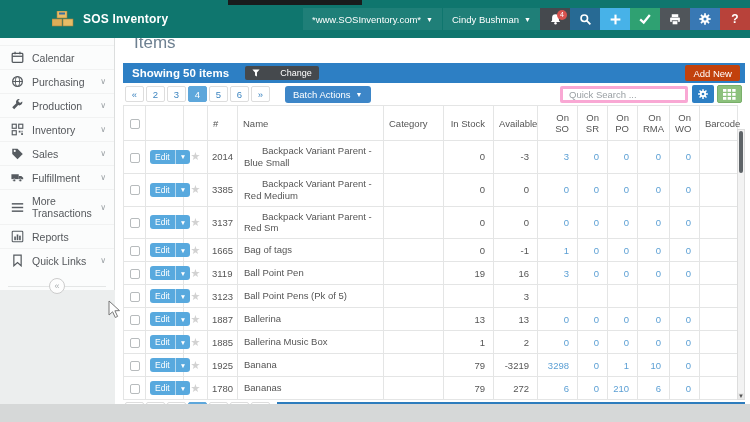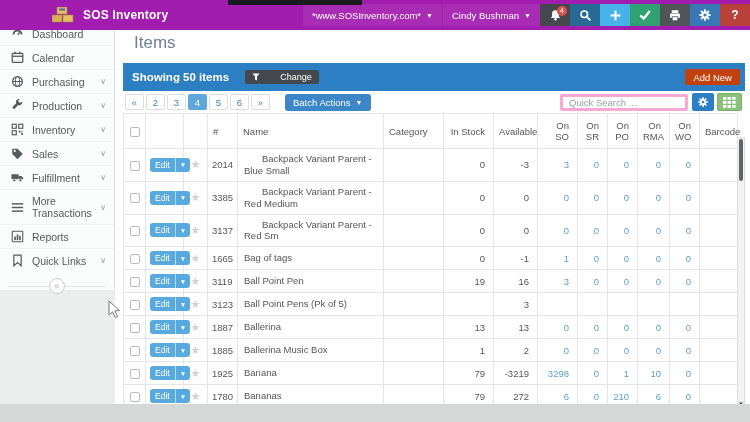--- a/index.html
+++ b/index.html
@@ -1,21 +1,21 @@
 <!DOCTYPE html>
 <html><head>
 <meta charset="utf-8">
 <style>
   * { margin:0; padding:0; box-sizing:border-box; }
   html,body { width:750px; height:422px; overflow:hidden; }
   body { font-family:"Liberation Sans", sans-serif; background:#d6d8d8; position:relative; }
   .app { position:absolute; top:0; left:0; width:750px; height:404px; background:#eceeee; }
 
   
-  .topbar { position:absolute; top:0; left:0; width:750px; height:30px; background:#a21caf; display:flex; align-items:center; z-index:10; }
+  .topbar { position:absolute; top:0; left:0; width:750px; height:38px; background:#0f766e; display:flex; align-items:center; z-index:10; }
   .logo-wrap { display:flex; align-items:center; padding-left:52px; }
   .app-title { color:#fff; font-size:12px; font-weight:bold; margin-left:9px; letter-spacing:.2px; }
   .tooltip-frag { position:absolute; left:228px; top:0; width:134px; height:5px; background:#191b1c; }
   .top-right { margin-left:auto; display:flex; align-items:center; height:22px; }
   .hdd { color:#fff; font-size:9.5px; padding:0 9px; height:22px; display:flex; align-items:center; gap:5px; background:rgba(255,255,255,.07); margin-left:1px; cursor:pointer; }
   .hdd .car { font-size:7px; }
   .hicon { width:30px; height:22px; display:flex; align-items:center; justify-content:center; position:relative; cursor:pointer; }
   .hicon.bell { background:#45494e; }
   .hicon.search { background:#276a94; }
   .hicon.plus { background:#47b2e8; }
@@ -33,21 +33,21 @@
   .s-chev { margin-left:auto; color:#9aa0a4; font-size:8px; }
   .s-collapse { position:relative; height:22px; margin-top:3px; }
   .s-collapse::before { content:""; position:absolute; left:8px; right:8px; top:50%; border-top:1px solid #e4e6e6; }
   .s-collapse .circ { position:absolute; left:50%; top:50%; transform:translate(-50%,-50%); width:16px; height:16px; border-radius:50%; background:#fdfdfd; border:1px solid #ccc; color:#a9adb0; font-size:9px; line-height:14px; text-align:center; cursor:pointer; }
 
   
   .content { position:absolute; top:22px; left:115px; width:635px; height:382px; background:#fff; }
   .page-title { font-size:17px; color:#6e8091; font-weight:400; margin:11px 0 10px 19px; }
   .panel { margin-left:8px; width:622px; }
 
-  .bluebar { height:28px; background:#2d7fc4; display:flex; align-items:center; padding:0 5px 0 9px; }
+  .bluebar { height:20px; background:#2d7fc4; display:flex; align-items:center; padding:0 5px 0 9px; }
   .summary { color:#fff; font-size:11.5px; font-weight:bold; }
   .change-btn { margin-left:16px; background:#45494d; color:#fff; font-size:9px; border:none; border-radius:2px; padding:2px 7px; display:flex; align-items:center; gap:20px; cursor:pointer; }
   .addnew-btn { margin-left:auto; background:#c2410c; color:#fff; font-size:9.5px; border:none; border-radius:2px; padding:2.5px 8px; cursor:pointer; }
 
   .toolbar { height:22px; display:flex; align-items:center; padding:2px 3px 2px 2px; background:#fff; }
   .pg-group { display:flex; gap:2px; }
   .pg { font-size:9.5px; color:#3d85c0; background:#fff; border:1px solid #ddd; border-radius:2px; min-width:19px; padding:1.5px 4px; text-align:center; cursor:pointer; }
   .pg.active { background:#5ea7db; border-color:#5ea7db; color:#fff; }
   .batch-btn { margin-left:15px; background:#3d86c8; color:#fff; font-size:9.5px; border:none; border-radius:3px; padding:3px 8px; display:flex; align-items:center; gap:5px; cursor:pointer; }
   .batch-btn .car { font-size:7px; }

